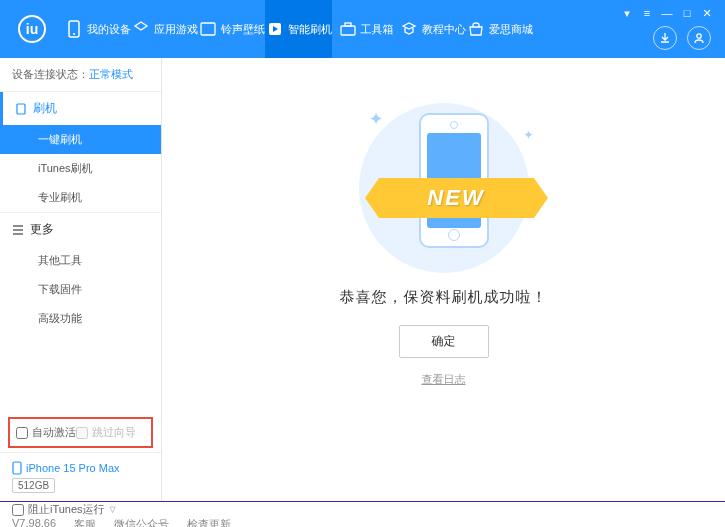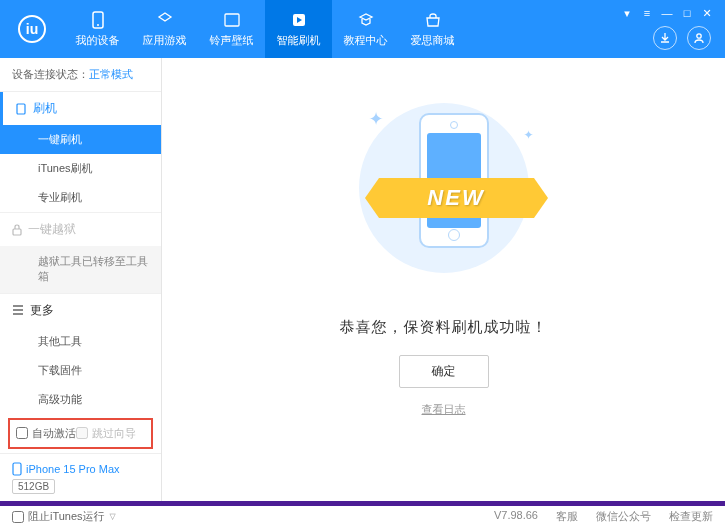--- a/index.html
+++ b/index.html
@@ -4,21 +4,21 @@
 <style>
 * { margin: 0; padding: 0; box-sizing: border-box; font-family: "Microsoft YaHei", Arial, sans-serif; }
 body { width: 725px; height: 527px; background: #fff; overflow: hidden; font-size: 12px; }
 .header { background: #2492ff; height: 58px; display: flex; align-items: center; color: #fff; position: relative; }
 .logo-area { display: flex; align-items: center; padding: 0 18px; gap: 0; }
 .logo-circle { width: 28px; height: 28px; border: 2px solid #fff; border-radius: 50%; display: flex; align-items: center; justify-content: center; font-weight: bold; font-size: 14px; }
 .logo-text { display: flex; flex-direction: column; }
 .brand { font-size: 15px; font-weight: bold; }
 .suburl { font-size: 9px; opacity: 0.9; }
 .nav { display: flex; height: 100%; }
-.nav-item { width: 67px; display: flex; flex-direction: column; align-items: center; justify-content: center; gap: 3px; cursor: pointer; font-size: 11px; }
+.nav-item { width: 67px; display: flex; align-items: center; justify-content: center; gap: 3px; cursor: pointer; font-size: 11px; }
 .nav-item.active { background: #0078e7; }
 .nav-icon { width: 20px; height: 20px; display: flex; align-items: center; justify-content: center; }
 .nav-icon svg { fill: #fff; }
 .header-right { position: absolute; right: 10px; top: 6px; display: flex; gap: 4px; align-items: center; }
 .win-btn { width: 16px; height: 14px; display: flex; align-items: center; justify-content: center; color: #fff; font-size: 11px; cursor: pointer; }
 .header-circles { position: absolute; right: 14px; bottom: 8px; display: flex; gap: 10px; }
 .circ-btn { width: 24px; height: 24px; border: 1.5px solid rgba(255,255,255,0.7); border-radius: 50%; display: flex; align-items: center; justify-content: center; cursor: pointer; }
 .circ-btn svg { fill: #fff; }
 .body-area { display: flex; height: 443px; }
 .sidebar { width: 162px; border-right: 1px solid #e5e5e5; display: flex; flex-direction: column; }
@@ -45,24 +45,24 @@
 .phone::before { content: ""; position: absolute; left: 50%; top: 6px; transform: translateX(-50%); width: 6px; height: 6px; border: 1.5px solid #b4d7fb; border-radius: 50%; }
 .phone-screen { position: absolute; left: 6px; right: 6px; top: 18px; bottom: 18px; background: #5eb0ff; border-radius: 3px; }
 .phone::after { content: ""; position: absolute; left: 50%; bottom: 5px; transform: translateX(-50%); width: 10px; height: 10px; border: 1.5px solid #b4d7fb; border-radius: 50%; }
 .new-ribbon { position: absolute; left: 35px; top: 90px; width: 155px; height: 40px; background: #ffc935; display: flex; align-items: center; justify-content: center; transform: skewX(0deg); }
 .new-ribbon::before, .new-ribbon::after { content: ""; position: absolute; width: 0; height: 0; border-top: 20px solid transparent; border-bottom: 20px solid transparent; }
 .new-ribbon::before { left: -14px; border-right: 14px solid #ffc935; }
 .new-ribbon::after { right: -14px; border-left: 14px solid #ffc935; }
 .new-text { color: #fff; font-size: 22px; font-weight: bold; font-style: italic; letter-spacing: 2px; text-shadow: 1px 1px 2px rgba(0,0,0,0.2); }
 .shine1 { position: absolute; top: 20px; left: 25px; color: #a8d3ff; font-size: 18px; }
 .shine2 { position: absolute; top: 40px; right: 10px; color: #a8d3ff; font-size: 12px; }
-.success-msg { margin-top: 30px; font-size: 15px; color: #333; letter-spacing: 1px; }
+.success-msg { font-size: 15px; color: #333; letter-spacing: 1px; }
 .ok-btn { margin-top: 18px; padding: 7px 32px; border: 1px solid #ccc; background: #fff; font-size: 12px; color: #333; cursor: pointer; border-radius: 2px; }
 .view-log { margin-top: 14px; font-size: 11px; color: #999; cursor: pointer; text-decoration: underline; }
-.footer { height: 26px; border-top: 5px solid #4c1d95; display: flex; align-items: center; padding: 0 12px; font-size: 11px; color: #666; justify-content: space-between; }
+.footer { height: 26px; border-top: 1px solid #4c1d95; display: flex; padding: 0 12px; font-size: 11px; color: #666; justify-content: space-between; flex-direction: column; }
 .footer-left { display: flex; align-items: center; gap: 5px; }
 .footer-right { display: flex; gap: 18px; color: #888; }
 .footer-right span { cursor: pointer; }
 .tri { font-size: 8px; color: #999; }
 </style>
 </head>
 <body>
 
 <div class="header">
   <div class="logo-area">
@@ -99,20 +99,29 @@
           <svg width="16" height="16" viewBox="0 0 16 16">
             <rect x="2" y="2" width="12" height="12" rx="2" fill="#fff"></rect>
             <path d="M6 5 L11 8 L6 11 Z" fill="#0078e7"></path>
           </svg>
         </span>
       <span>智能刷机</span>
     </div>
     <div class="nav-item">
       <span class="nav-icon">
           <svg width="16" height="14" viewBox="0 0 16 14">
+            <rect x="1" y="4" width="14" height="9" rx="1" fill="none" stroke="#fff" stroke-width="1.3"></rect>
+            <rect x="5" y="1" width="6" height="3" fill="none" stroke="#fff" stroke-width="1.3"></rect>
+          </svg>
+        </span>
+      <span>工具箱</span>
+    </div>
+    <div class="nav-item">
+      <span class="nav-icon">
+          <svg width="16" height="14" viewBox="0 0 16 14">
             <path d="M2 4 L8 1 L14 4 L8 7 Z" fill="none" stroke="#fff" stroke-width="1.3"></path>
             <path d="M4 6 L4 10 L8 12 L12 10 L12 6" fill="none" stroke="#fff" stroke-width="1.3"></path>
           </svg>
         </span>
       <span>教程中心</span>
     </div>
     <div class="nav-item">
       <span class="nav-icon">
           <svg width="16" height="14" viewBox="0 0 16 14">
             <path d="M2 5 L14 5 L13 13 L3 13 Z M5 5 L5 3 Q5 1 8 1 Q11 1 11 3 L11 5" fill="none" stroke="#fff" stroke-width="1.3"></path>
@@ -151,30 +160,20 @@
     <div class="side-section">
       <div class="side-header blue">
         <svg width="12" height="12">
             <rect x="2" y="1" width="8" height="10" rx="1" fill="none" stroke="#2492ff" stroke-width="1.2"></rect>
           </svg>
         <span>刷机</span>
       </div>
       <div class="side-item active">一键刷机</div>
       <div class="side-item">iTunes刷机</div>
       <div class="side-item">专业刷机</div>
-    </div>
-    <div class="side-section">
-      <div class="side-header lock-header">
-        <svg width="10" height="12">
-            <rect x="1" y="5" width="8" height="6" rx="1" fill="none" stroke="#bbb" stroke-width="1.2"></rect>
-            <path d="M3 5 L3 3 Q3 1 5 1 Q7 1 7 3 L7 5" fill="none" stroke="#bbb" stroke-width="1.2"></path>
-          </svg>
-        <span>一键越狱</span>
-      </div>
-      <div class="side-item sub-boxed">越狱工具已转移至工具箱</div>
     </div>
     <div class="side-section" style="border-bottom:none;">
       <div class="side-header">
         <svg width="12" height="10">
             <path d="M1 1 L11 1 M1 5 L11 5 M1 9 L11 9" stroke="#666" stroke-width="1.3"></path>
           </svg>
         <span>更多</span>
       </div>
       <div class="side-item">其他工具</div>
       <div class="side-item">下载固件</div>

